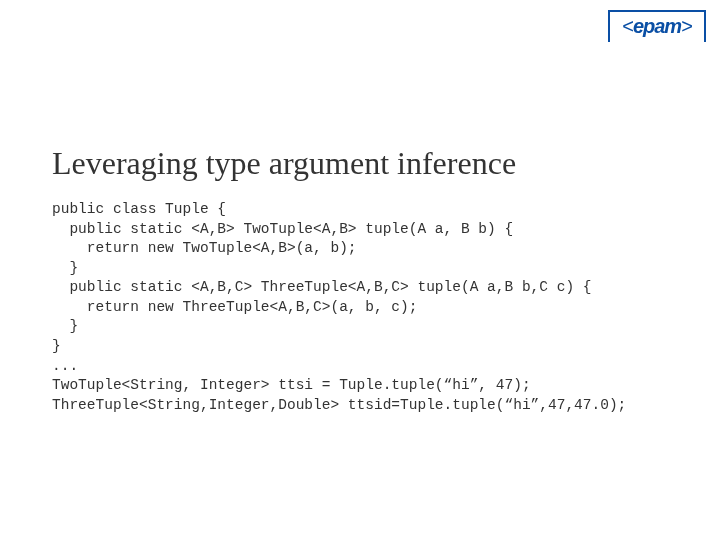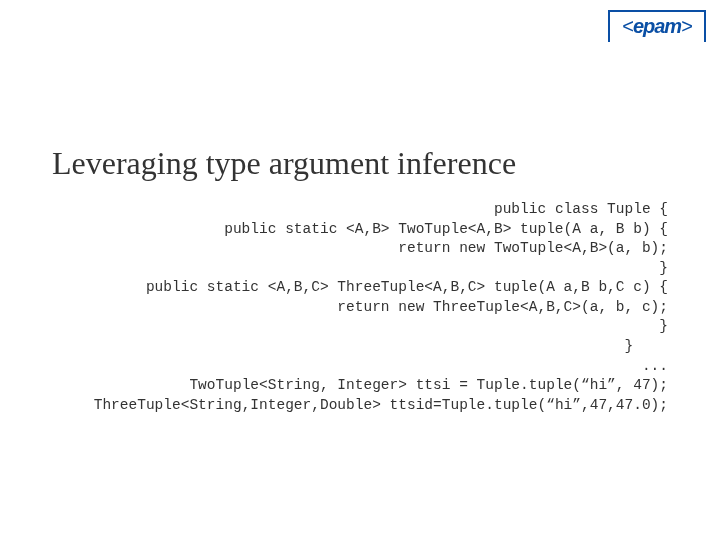--- a/index.html
+++ b/index.html
@@ -48,21 +48,20 @@
     font-size: 32px;
     font-weight: 400;
     line-height: 1.15;
     color: #333;
   }
   .body {
     position: absolute;
     top: 200px;
     left: 52px;
     right: 52px;
-    text-align: right;
   }
   .code {
     font-family: "Courier New", Courier, monospace;
     font-size: 14.5px;
     line-height: 1.35;
     white-space: pre;
     color: #333;
   }
 </style>
 </head>

